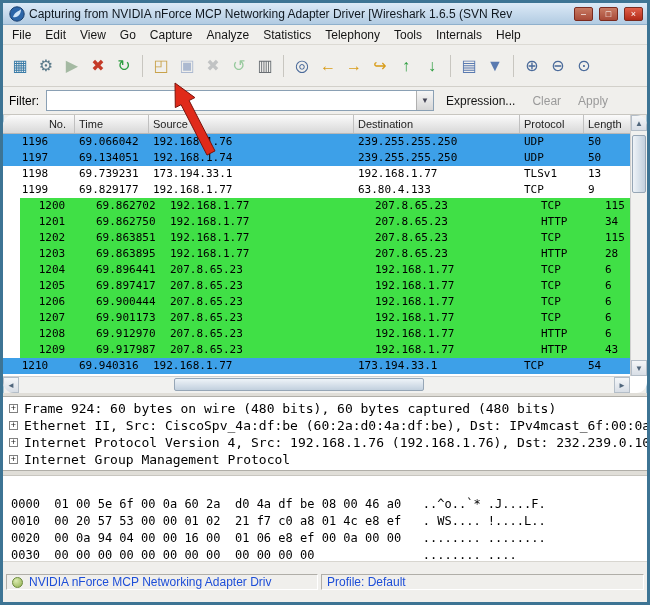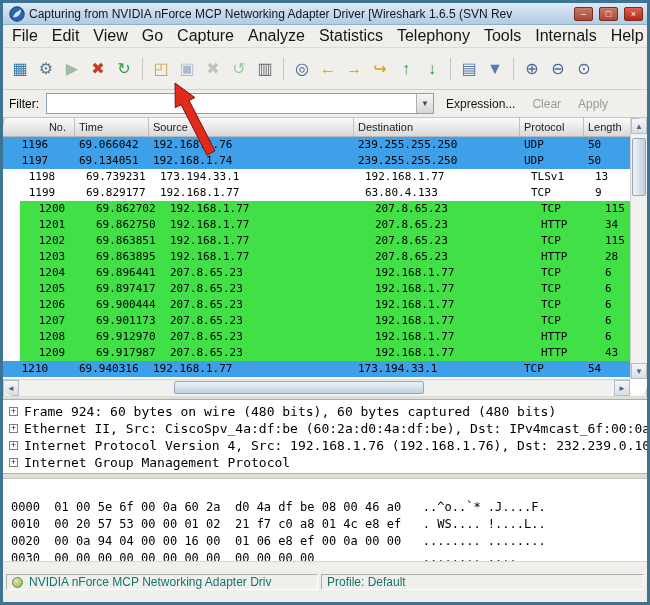--- a/index.html
+++ b/index.html
@@ -10,21 +10,21 @@
   
   .titlebar{flex:0 0 22px;display:flex;align-items:center;gap:4px;padding:0 4px 0 6px;
             background:linear-gradient(#dcEAf7,#b2cbe2);border-bottom:1px solid #8fb0cc;font-size:12px;}
   .title-text{flex:1;white-space:nowrap;overflow:hidden;color:#101820;}
   .winbtn{width:19px;height:14px;border:1px solid #7a2a1e;border-radius:2px;color:#fff;font-size:9px;
           line-height:12px;text-align:center;margin-left:2px;flex:0 0 auto;}
   .winbtn.min,.winbtn.max{background:linear-gradient(#c87a62,#a84a38);}
   .winbtn.close{background:linear-gradient(#e0604a,#b22a18);}
   
   .menubar{flex:0 0 20px;display:flex;align-items:center;background:#f0efec;border-bottom:1px solid #dcdad4;
-           font-size:16px;padding-left:2px;}
+           font-size:12px;padding-left:2px;}
   .menu-item{padding:2px 7px;color:#151515;}
   
   .toolbar{flex:0 0 42px;display:flex;align-items:center;padding:0 4px;background:#f0efec;
            border-bottom:1px solid #d2d0ca;}
   .tb-btn{width:26px;height:26px;display:flex;align-items:center;justify-content:center;font-size:16px;
           border:1px solid transparent;border-radius:2px;}
   .tb-btn.disabled{opacity:.45;}
   .tb-sep{width:1px;height:22px;background:#c8c6c0;margin:0 5px;flex:0 0 1px;}
   
   .filterbar{flex:0 0 28px;display:flex;align-items:center;gap:7px;padding:0 6px;background:#f0efec;
@@ -38,21 +38,21 @@
   
   .list-wrap{position:relative;flex:0 0 278px;background:#fff;overflow:hidden;border-radius:11px;}
   .plist-header{height:19px;display:flex;background:linear-gradient(#fbfbfb,#d8d8d8);
                 border-bottom:1px solid #b8b8b8;font-size:11px;width:627px;}
   .hcol{border-right:1px solid #c0c0c0;padding:3px 0 0 4px;white-space:nowrap;overflow:hidden;color:#222;}
   .hcol-0{width:72px;text-align:right;padding-right:8px;}
   .hcol-1{width:74px;}.hcol-2{width:205px;}.hcol-3{width:166px;}.hcol-4{width:64px;}
   .hcol-5{flex:1;border-right:none;}
   .plist-body{height:242px;overflow:hidden;width:627px;font-family:"DejaVu Sans Mono",monospace;font-size:11px;color:#000;}
   .prow{height:16px;line-height:16px;display:flex;white-space:nowrap;}
-  .prow.c-white{background:#ffffff;padding-left:7px;}
+  .prow.c-white{background:#ffffff;}
   .prow.c-blue{background:var(--row-blue);}
   .prow.c-green{background:var(--row-green);margin-left:17px;}
   .pcol{overflow:hidden;}
   .pcol-0{width:72px;text-align:center;padding-right:8px;flex:0 0 72px;}
   .pcol-1{width:74px;padding-left:4px;flex:0 0 74px;}
   .pcol-2{width:205px;padding-left:4px;flex:0 0 205px;}
   .pcol-3{width:166px;padding-left:4px;flex:0 0 166px;}
   .pcol-4{width:64px;padding-left:4px;flex:0 0 64px;}
   .pcol-5{flex:1;padding-left:4px;}
   
@@ -76,21 +76,21 @@
            padding:3px 0 0 4px;font-family:"DejaVu Sans Mono",monospace;font-size:13px;overflow:hidden;}
   .dline{height:17px;display:flex;align-items:center;white-space:nowrap;overflow:hidden;color:#000;}
   .expander{width:9px;height:9px;flex:0 0 9px;border:1px solid #808080;background:#fff;font-size:9px;
             line-height:7px;text-align:center;margin:0 6px 0 2px;color:#202020;font-family:"Liberation Sans",sans-serif;}
   
   .hexpane{flex:1;background:#fff;padding:20px 0 0 8px;font-family:"DejaVu Sans Mono",monospace;
            font-size:12px;overflow:hidden;}
   .hline{height:17px;line-height:17px;white-space:pre;color:#000;}
   
   .statusbar{flex:0 0 24px;display:flex;align-items:stretch;gap:3px;padding:12px 3px;background:#f0efec;
-             border-top:1px solid #d8d6d0;font-size:12px;color:#0f766e;}
+             border-top:1px solid #d8d6d0;font-size:12px;color:#1d4ed8;}
   .sseg{border:1px solid;border-color:#b0aea8 #ffffff #ffffff #b0aea8;display:flex;align-items:center;
         padding:0 5px;white-space:nowrap;overflow:hidden;background:#f0efec;}
   .sseg.left{flex:0 0 312px;gap:6px;}
   .sseg.mid{flex:0 0 182px;}
   .sseg.right{flex:1;}
   .expert-dot{width:11px;height:11px;border-radius:50%;flex:0 0 11px;
               background:radial-gradient(circle at 35% 30%,#dcecb0,#8fae4e);border:1px solid #6a8a3a;}
   .arrow-overlay{position:absolute;left:0;top:0;pointer-events:none;z-index:50;}
 </style>
 </head>

